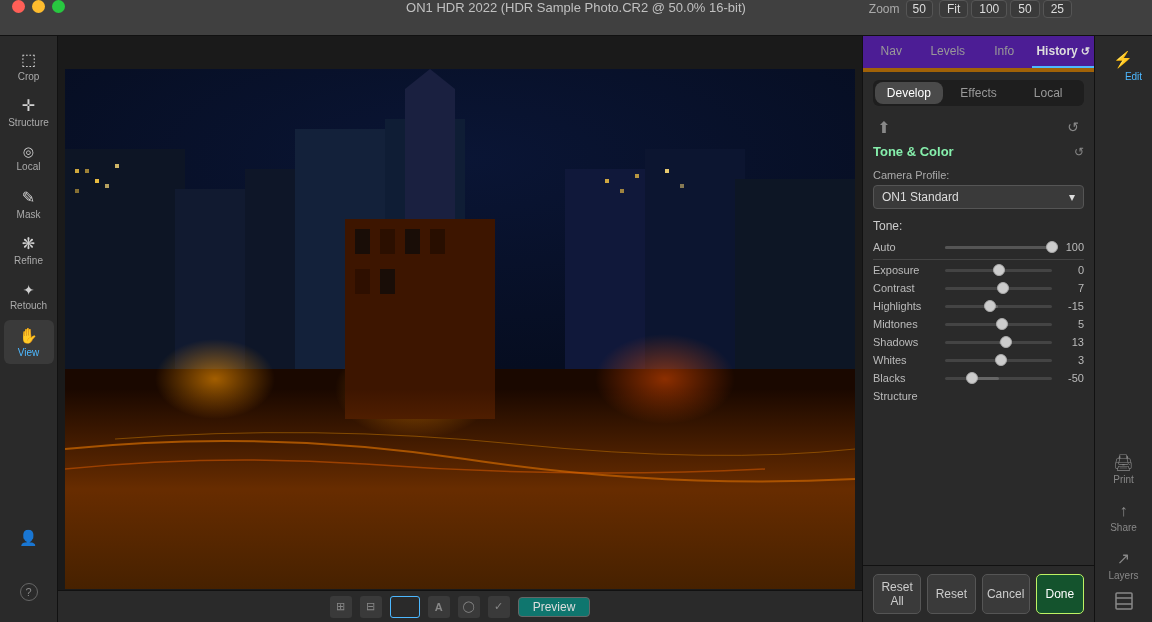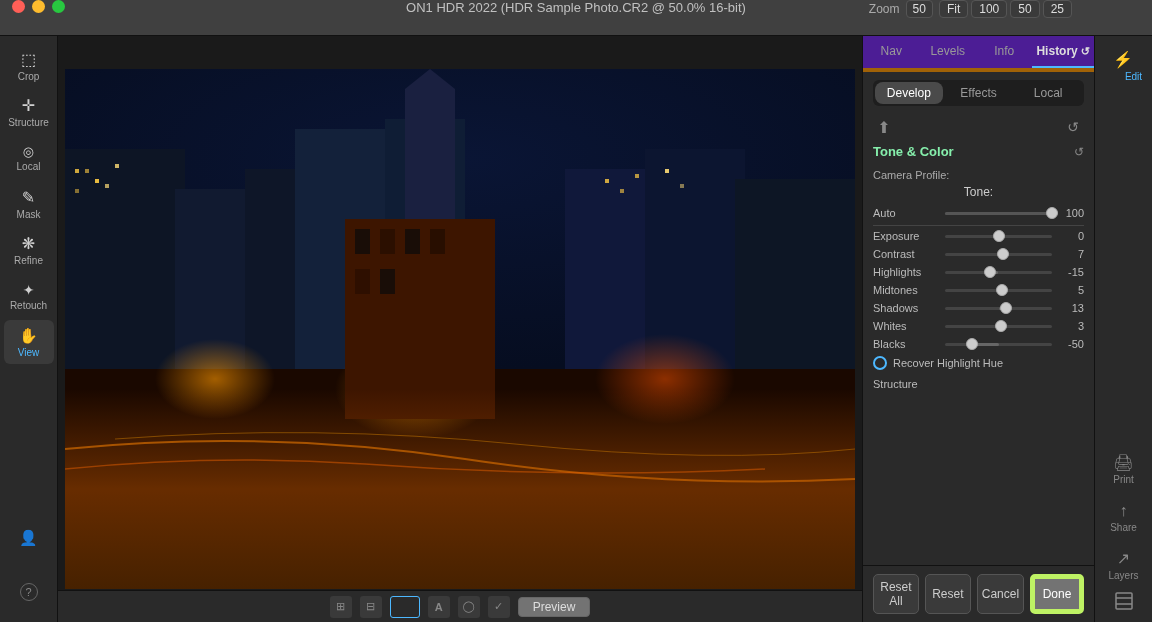--- a/index.html
+++ b/index.html
@@ -162,21 +162,21 @@
       background: #3a3a3a;
       border-radius: 3px;
       display: flex;
       align-items: center;
       justify-content: center;
       font-size: 11px;
       color: #888;
       cursor: pointer;
     }
     .preview-btn {
-      background: #737373;
+      background: #0f766e;
       border: 1px solid #666;
       border-radius: 4px;
       color: #ddd;
       padding: 2px 14px;
       font-size: 12px;
       cursor: pointer;
     }
 
     
     .right-panel {
@@ -308,21 +308,20 @@
       justify-content: space-between;
       margin-bottom: 10px;
     }
 
     
     .tone-header {
       display: flex;
       align-items: center;
       justify-content: space-between;
       margin-bottom: 8px;
-      flex-direction: column;
     }
     .tone-label { font-size: 12px; color: #ccc; }
     .tone-btns { display: flex; gap: 2px; }
     .tone-btn {
       padding: 3px 8px;
       background: #3a3a3a;
       border: 1px solid #555;
       border-radius: 3px;
       color: #bbb;
       font-size: 11px;
@@ -424,23 +423,23 @@
       background: #3a3a3a;
       color: #ccc;
       border: 1px solid #555;
     }
     .btn-cancel {
       background: #3a3a3a;
       color: #ccc;
       border: 1px solid #555;
     }
     .btn-done {
-      background: #737373;
+      background: #14532d;
       color: #fff;
-      border: 5px solid #bef264;
+      border: 1px solid #bef264;
     }
 
     
     .far-right {
       width: 58px;
       background: #2a2a2a;
       border-left: 1px solid #111;
       display: flex;
       flex-direction: column;
       align-items: center;
@@ -638,20 +637,24 @@
     </div>
 
     <div class="panel-content">
 
       <div class="section-header">
         <span class="section-title">Tone &amp; Color</span>
         <span style="color:#888;cursor:pointer;">↺</span>
       </div>
 
       <div class="field-label">Camera Profile:</div>
+      <div class="select-box">
+        <span>ON1 Standard</span>
+        <span>▾</span>
+      </div>
 
       <div class="tone-header">
         <span class="tone-label">Tone:</span>
       </div>
 
       <div class="slider-row">
         <span class="slider-name">Auto</span>
         <div class="slider-track">
           <div class="slider-fill" style="left:0%;width:100%;background:#555;"></div>
           <div class="slider-thumb" style="left:100%;"></div>
@@ -716,24 +719,20 @@
 
       <div class="slider-row">
         <span class="slider-name">Blacks</span>
         <div class="slider-track">
           <div class="slider-fill" style="left:25%;width:25%;"></div>
           <div class="slider-thumb" style="left:25%;"></div>
         </div>
         <span class="slider-value">-50</span>
       </div>
 
-      <div class="checkbox-row">
-        <div class="checkbox-circle"></div>
-        <span class="checkbox-label">Recover Highlight Hue</span>
-      </div>
 
       <div class="structure-row">
         <span>Structure</span>
       </div>
     </div>
 
     <div class="bottom-buttons">
       <button class="btn btn-reset-all">Reset All</button>
       <button class="btn btn-reset">Reset</button>
       <button class="btn btn-cancel">Cancel</button>

